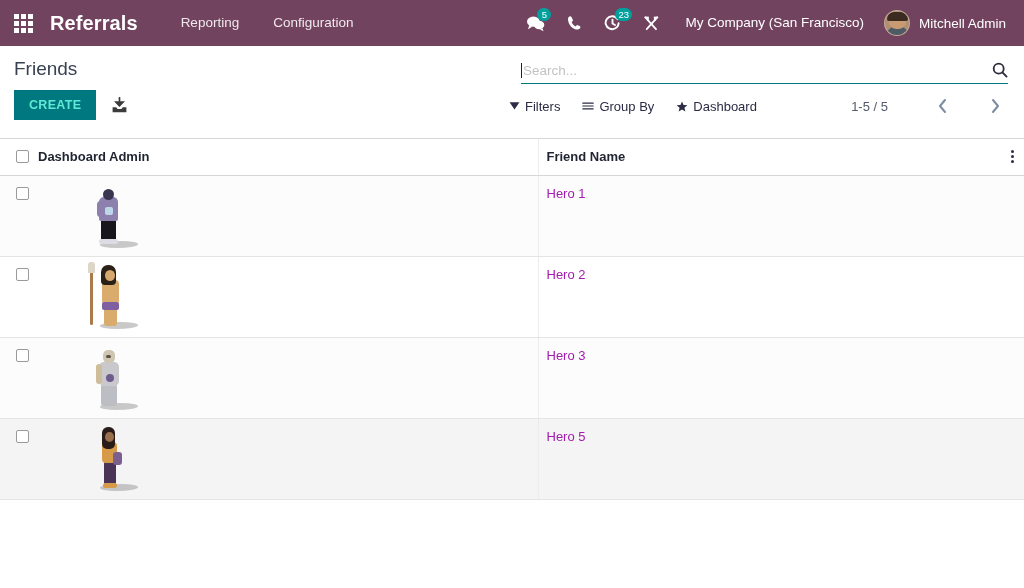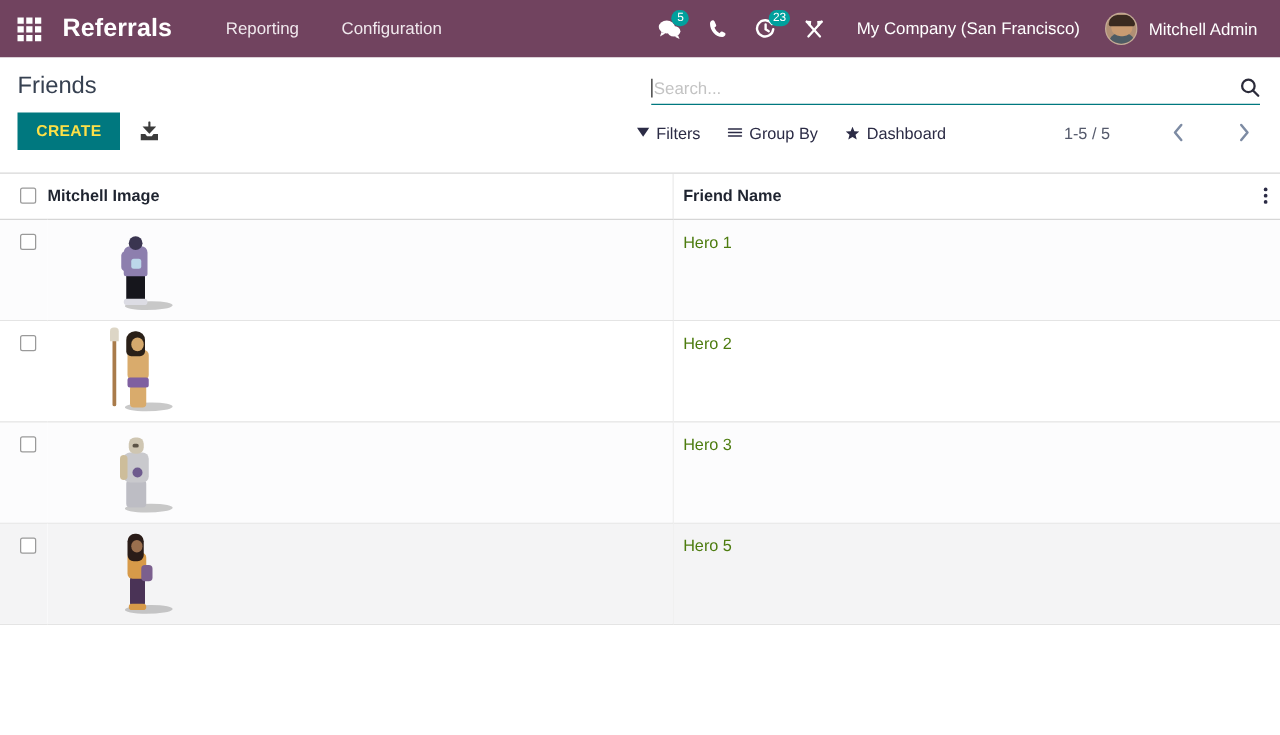--- a/index.html
+++ b/index.html
@@ -138,21 +138,21 @@
   .breadcrumb-title {
     font-size: 19px;
     color: #374151;
     padding-top: 11px;
     line-height: 24px;
     white-space: nowrap;
   }
   .cp-buttons { display: flex; align-items: center; margin-top: 9px; }
   .btn-create {
     background: #00787f;
-    color: #fde047;
+    color: #5eead4;
     border: none;
     font-size: 12.5px;
     font-weight: bold;
     letter-spacing: 0.3px;
     padding: 8px 15px;
     line-height: 14px;
     cursor: pointer;
     font-family: "Liberation Sans", sans-serif;
   }
   .import-icon {
@@ -259,21 +259,21 @@
     display: block;
     cursor: pointer;
   }
   .opt-dots { display: flex; flex-direction: column; align-items: center; cursor: pointer; }
   .opt-dots i { width: 3px; height: 3px; background: #2b2b45; border-radius: 50%; margin: 1px 0; display: block; }
 
   table.o-list tbody tr { height: 81px; }
   table.o-list tbody td {
     border-bottom: 1px solid #e4e4e4;
     font-size: 13px;
-    color: #4d7c0f;
+    color: #a21caf;
     padding: 0;
     vertical-align: top;
     position: relative;
   }
   tr.row-shade td { background: #fcfcfd; }
   tr.row-plain td { background: #ffffff; }
   tr.row-hover td { background: #f4f4f5; }
 
   td.col-check { vertical-align: top; }
   td.col-check .chkbox { margin-top: 11px; }
@@ -479,21 +479,21 @@
   </div>
 </div>
 
 <div class="list-wrap">
   <table class="o-list">
     <thead>
       <tr>
         <th class="col-check">
           <span class="chkbox"></span>
         </th>
-        <th class="col-img">Mitchell Image</th>
+        <th class="col-img">Dashboard Admin</th>
         <th class="col-name">Friend Name</th>
         <th class="col-opt">
           <span class="opt-dots">
             <i></i>
               <i></i>
               <i></i>
           </span>
         </th>
       </tr>
     </thead>

